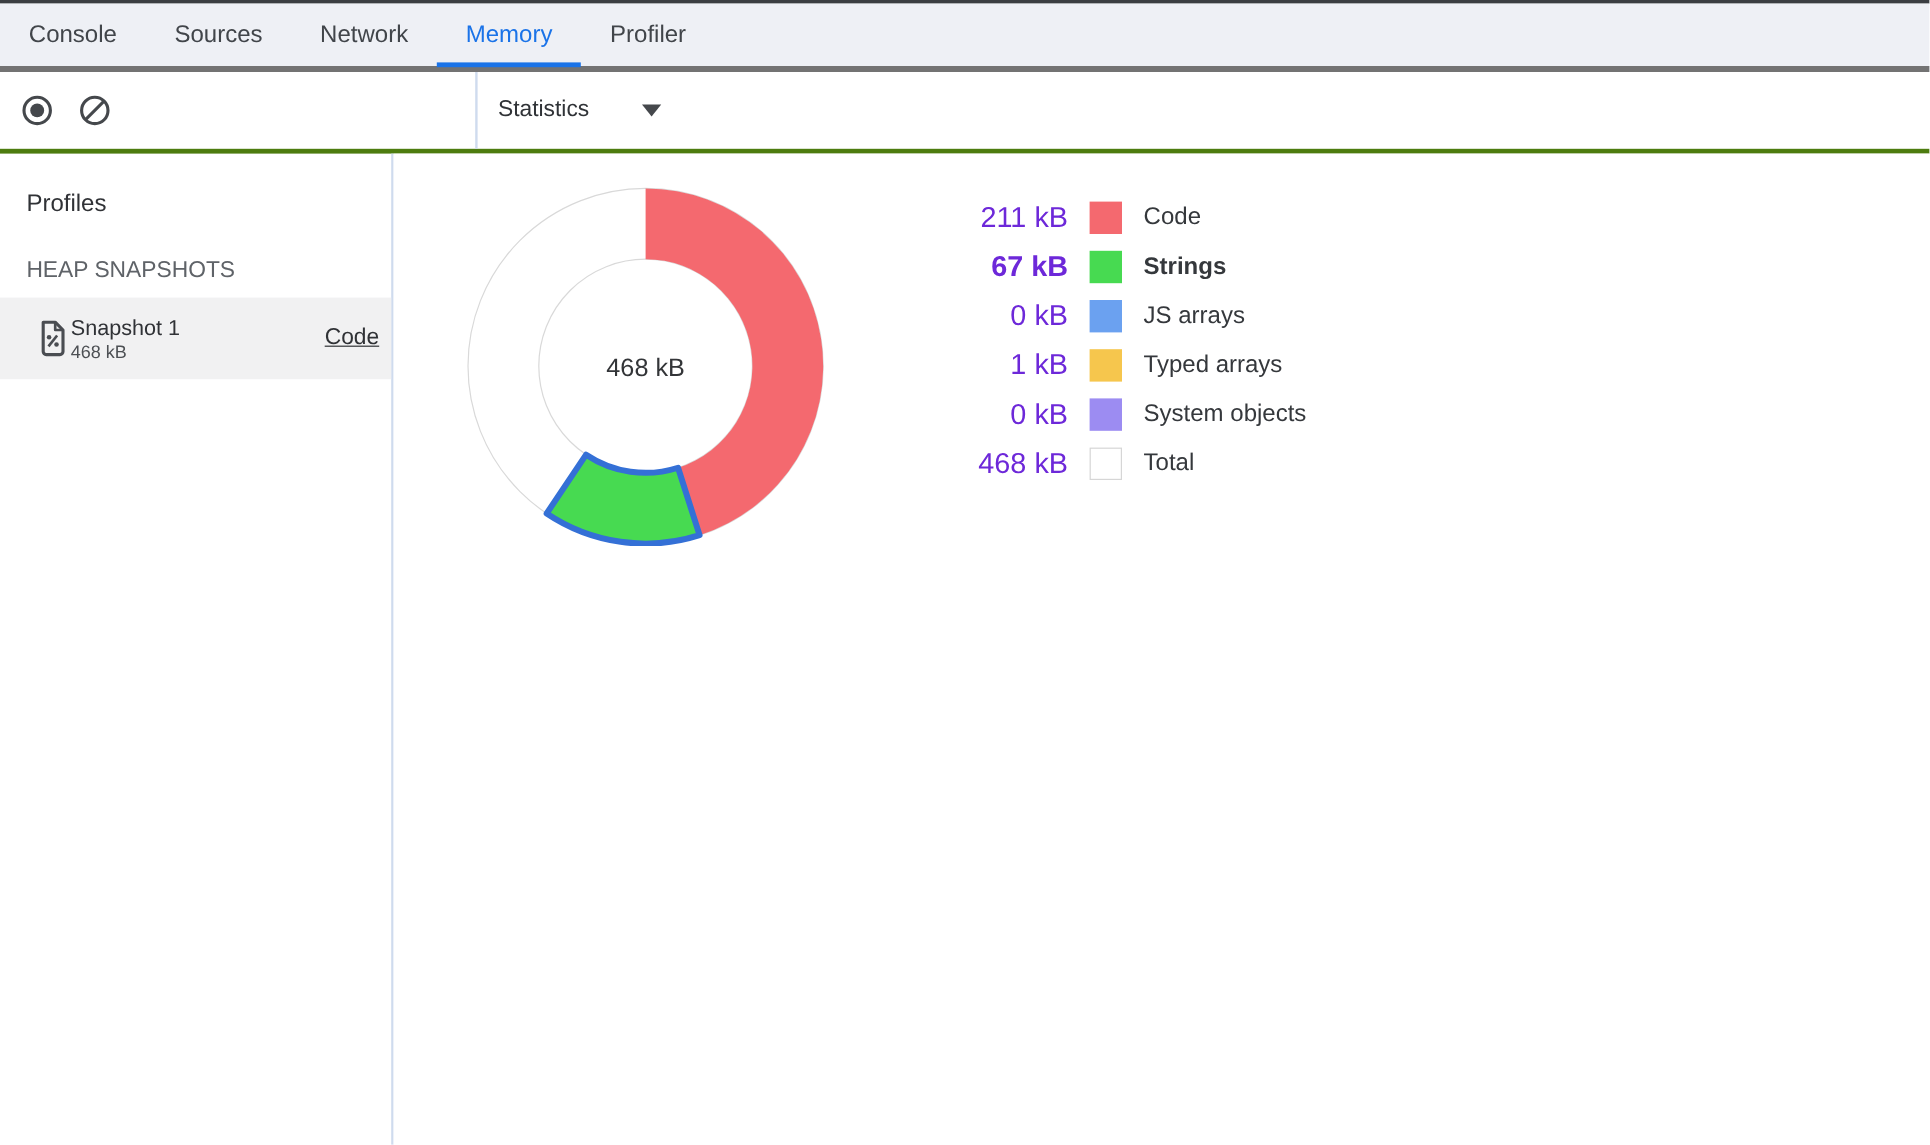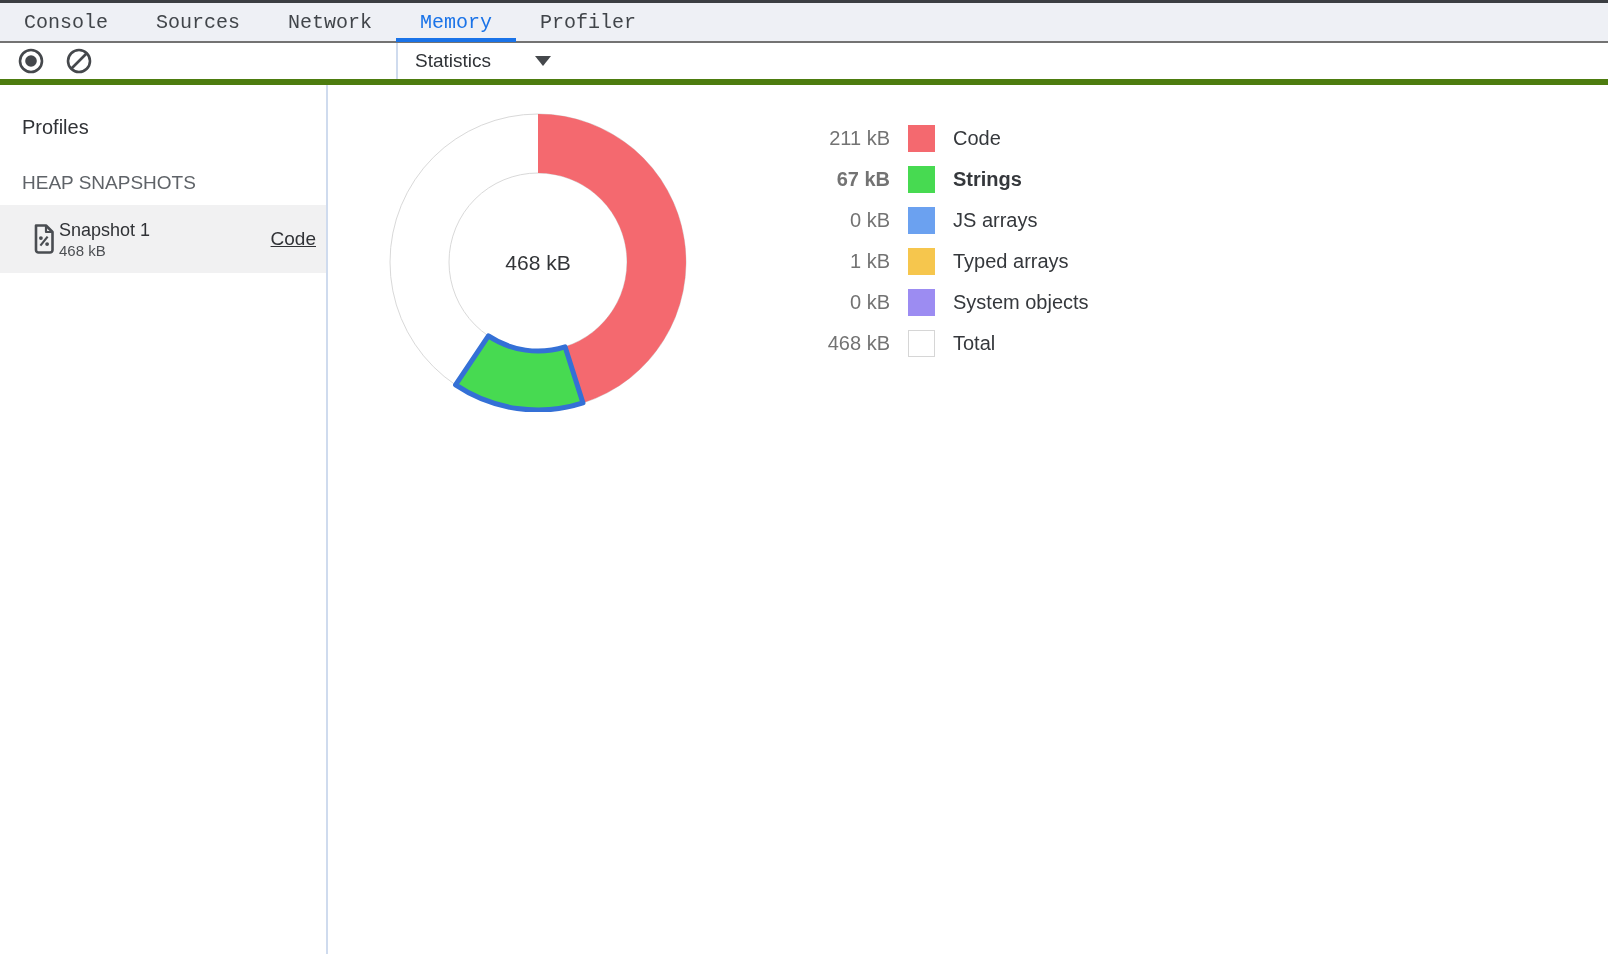--- a/index.html
+++ b/index.html
@@ -4,30 +4,30 @@
 <style>
   * { margin:0; padding:0; box-sizing:border-box; }
   html,body { width:1608px; height:954px; background:#ffffff;
               font-family:"Liberation Sans", sans-serif; overflow:hidden; }
   .app { width:1608px; height:954px; display:flex; flex-direction:column; }
 
   
   .top-edge { height:3px; background:#3b3e42; flex:none; }
 
   
-  .tabbar { height:40px; background:#eef0f5; border-bottom:2px solid #737373;
-            display:flex; align-items:stretch; flex:none;font-family:Liberation Mono, monospace; }
+  .tabbar { height:57px; background:#eef0f5; border-bottom:5px solid #737373;
+            display:flex; align-items:stretch; flex:none; }
   .tab { position:relative; display:flex; align-items:center; padding:0 24px;
          font-size:20px; color:#41454a; cursor:default; }
   .tab.active { color:#1a73e8; }
   .tab.active::after { content:""; position:absolute; left:0; right:0; bottom:-1px;
                        height:4px; background:#1a73e8; }
 
   
-  .toolbar { height:42px; border-bottom:6px solid #4d7c0f; display:flex; flex:none; background:#fff; }
+  .toolbar { height:68px; border-bottom:4px solid #4d7c0f; display:flex; flex:none; background:#fff; }
   .toolbar-left { width:398px; flex:none; border-right:2px solid #cfdbee;
                   display:flex; align-items:center; padding-left:17px; gap:20px; }
   .icon-btn { width:28px; height:28px; display:flex; align-items:center; justify-content:center; cursor:pointer; }
   .toolbar-right { flex:1; display:flex; align-items:center; padding-left:17px; }
   .dropdown { display:flex; align-items:center; cursor:pointer; }
   .dropdown-label { font-size:19px; color:#303337; }
   .dropdown-caret { width:0; height:0; margin-left:44px;
                     border-left:8px solid transparent; border-right:8px solid transparent;
                     border-top:10px solid #45484c; }
 
@@ -45,21 +45,21 @@
   .save-link { font-size:19px; color:#303236; text-decoration:underline; cursor:pointer; }
 
   .main { flex:1; position:relative; background:#fff; }
   .donut { position:absolute; left:60px; top:27px; width:300px; height:300px; }
   .donut-center-label { font-size:21px; fill:#333538; }
   .seg-strings { stroke:#3470d6; stroke-width:5px; stroke-linejoin:round; }
 
   
   .legend { position:absolute; left:487px; top:40px; display:flex; flex-direction:column; gap:14px; }
   .legend-row { display:flex; align-items:center; height:27px; cursor:pointer; }
-  .legend-val { width:75px; text-align:right; font-size:20px; color:#737373; }
+  .legend-val { width:75px; text-align:right; font-size:24px; color:#6d28d9; }
   .legend-swatch { width:27px; height:27px; margin-left:18px; flex:none; }
   .legend-swatch.total { background:#ffffff; border:1px solid #d6d6d6; }
   .legend-label { margin-left:18px; font-size:20px; color:#35383c; }
   .legend-row.selected .legend-val, .legend-row.selected .legend-label { font-weight:700; }
 </style>
 </head>
 <body>
 
 <div class="app">
   <div class="top-edge"></div>

